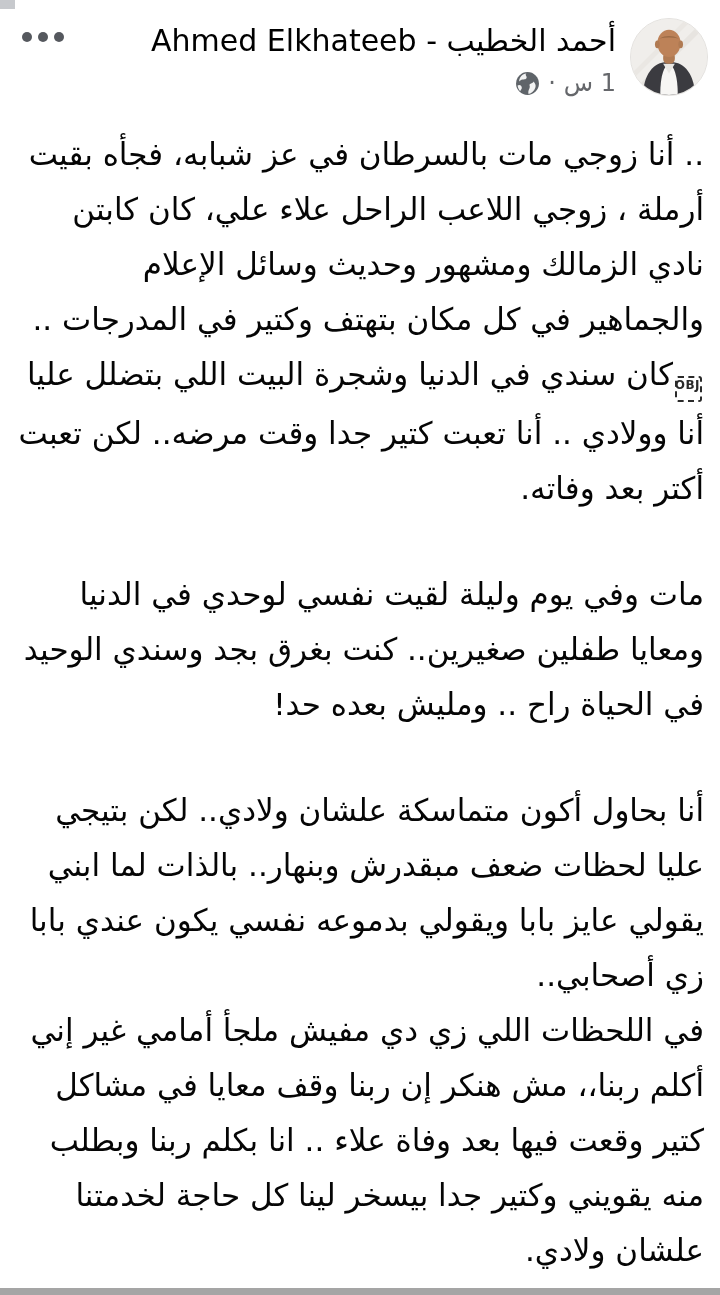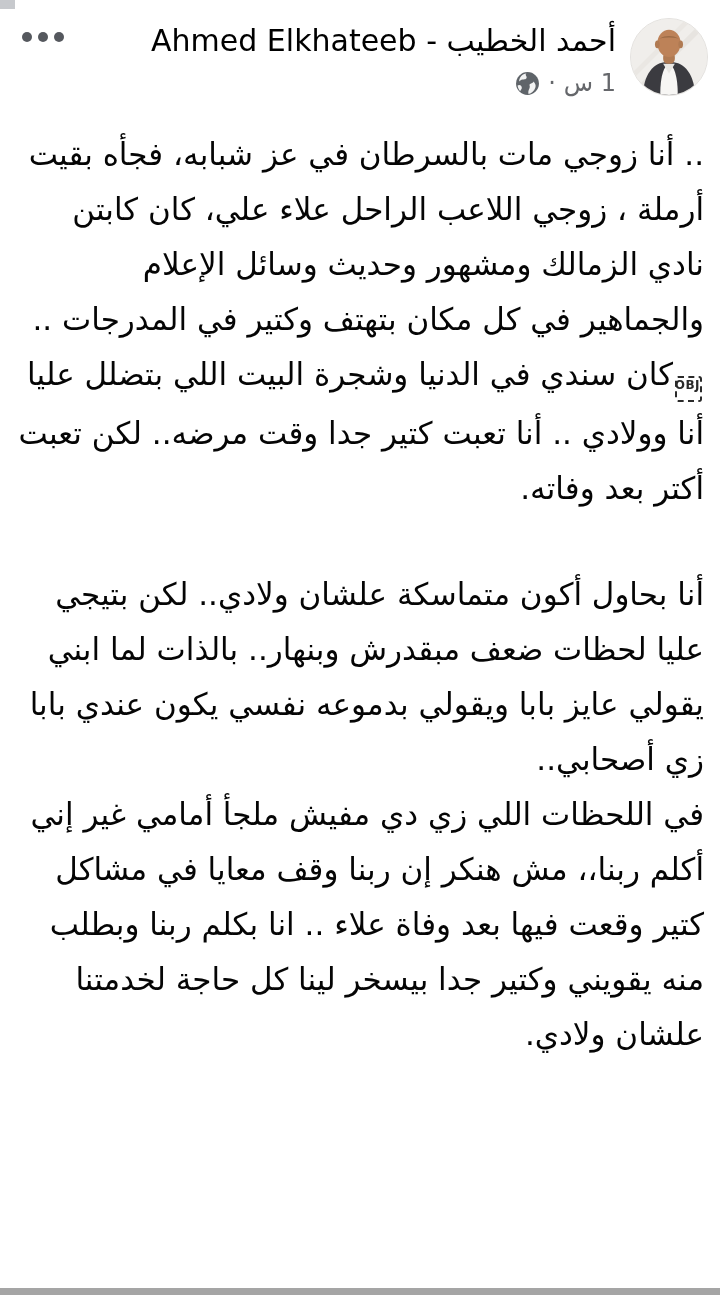--- a/index.html
+++ b/index.html
@@ -110,19 +110,20 @@
             <path d="M13 22 C12 18 15 17 14 14 C13.2 11.8 17 12 18 10 C19 12 20.5 13 19.5 16 C18.5 19 16 21.5 13 22 Z" fill="#ffffff" opacity="0.92"></path>
             <path d="M2.5 14 C4 13 6 13.5 6.5 15.5 C7 17.5 5 18 5 19.5 C3.6 18 2.7 16 2.5 14 Z" fill="#ffffff" opacity="0.92"></path>
           </svg>
         </span>
       </div>
     </div>
   </div>
 
   <div class="body" id="post-body">
       <p class="para"><span>.. أنا زوجي مات بالسرطان في عز شبابه، فجأه بقيت أرملة ، زوجي اللاعب الراحل علاء علي، كان كابتن نادي الزمالك ومشهور وحديث وسائل الإعلام والجماهير في كل مكان بتهتف وكتير في المدرجات ..</span><span class="obj">OBJ</span><span>كان سندي في الدنيا وشجرة البيت اللي بتضلل عليا أنا وولادي .. أنا تعبت كتير جدا وقت مرضه.. لكن تعبت أكتر بعد وفاته.</span></p>
+      <p class="para"><span>مات وفي يوم وليلة لقيت نفسي لوحدي في الدنيا ومعايا طفلين صغيرين.. كنت بغرق بجد وسندي الوحيد في الحياة راح .. ومليش بعده حد!</span></p>
       <p class="para"><span>أنا بحاول أكون متماسكة علشان ولادي.. لكن بتيجي عليا لحظات ضعف مبقدرش وبنهار.. بالذات لما ابني يقولي عايز بابا ويقولي بدموعه نفسي يكون عندي بابا زي أصحابي..
 في اللحظات اللي زي دي مفيش ملجأ أمامي غير إني أكلم ربنا،، مش هنكر إن ربنا وقف معايا في مشاكل كتير وقعت فيها بعد وفاة علاء .. انا بكلم ربنا وبطلب منه يقويني وكتير جدا بيسخر لينا كل حاجة لخدمتنا علشان ولادي.</span></p>
     </div>
 
   <div class="bottom-bar"></div>
 
 </div>
 
 </body></html>

